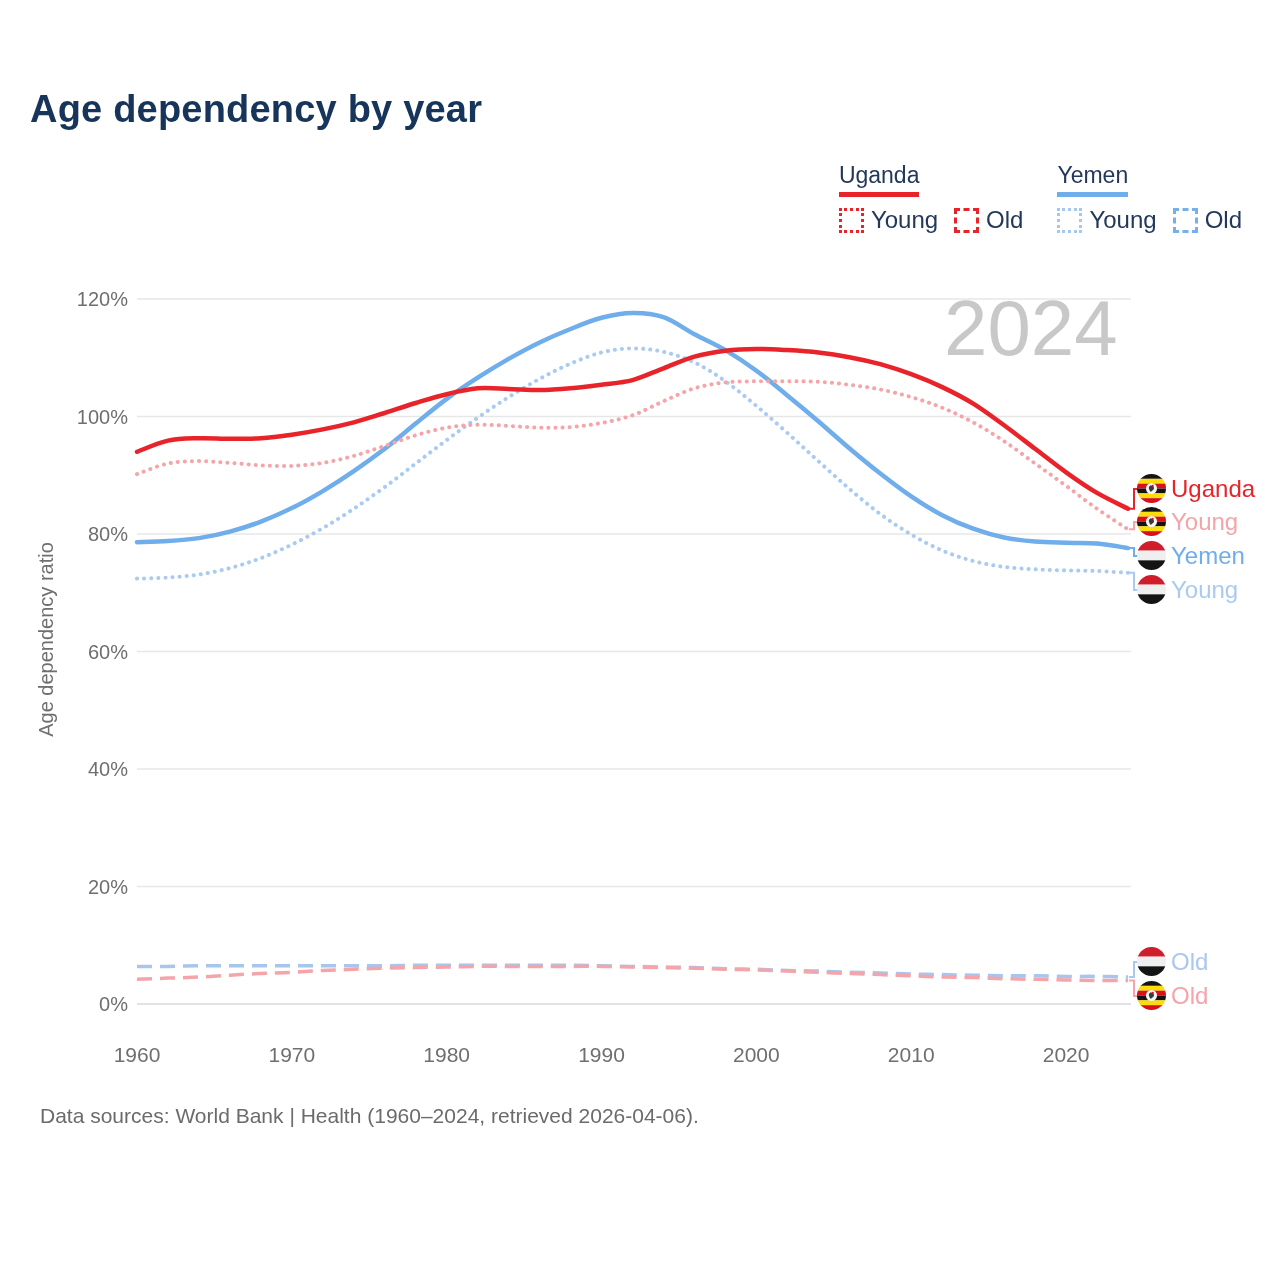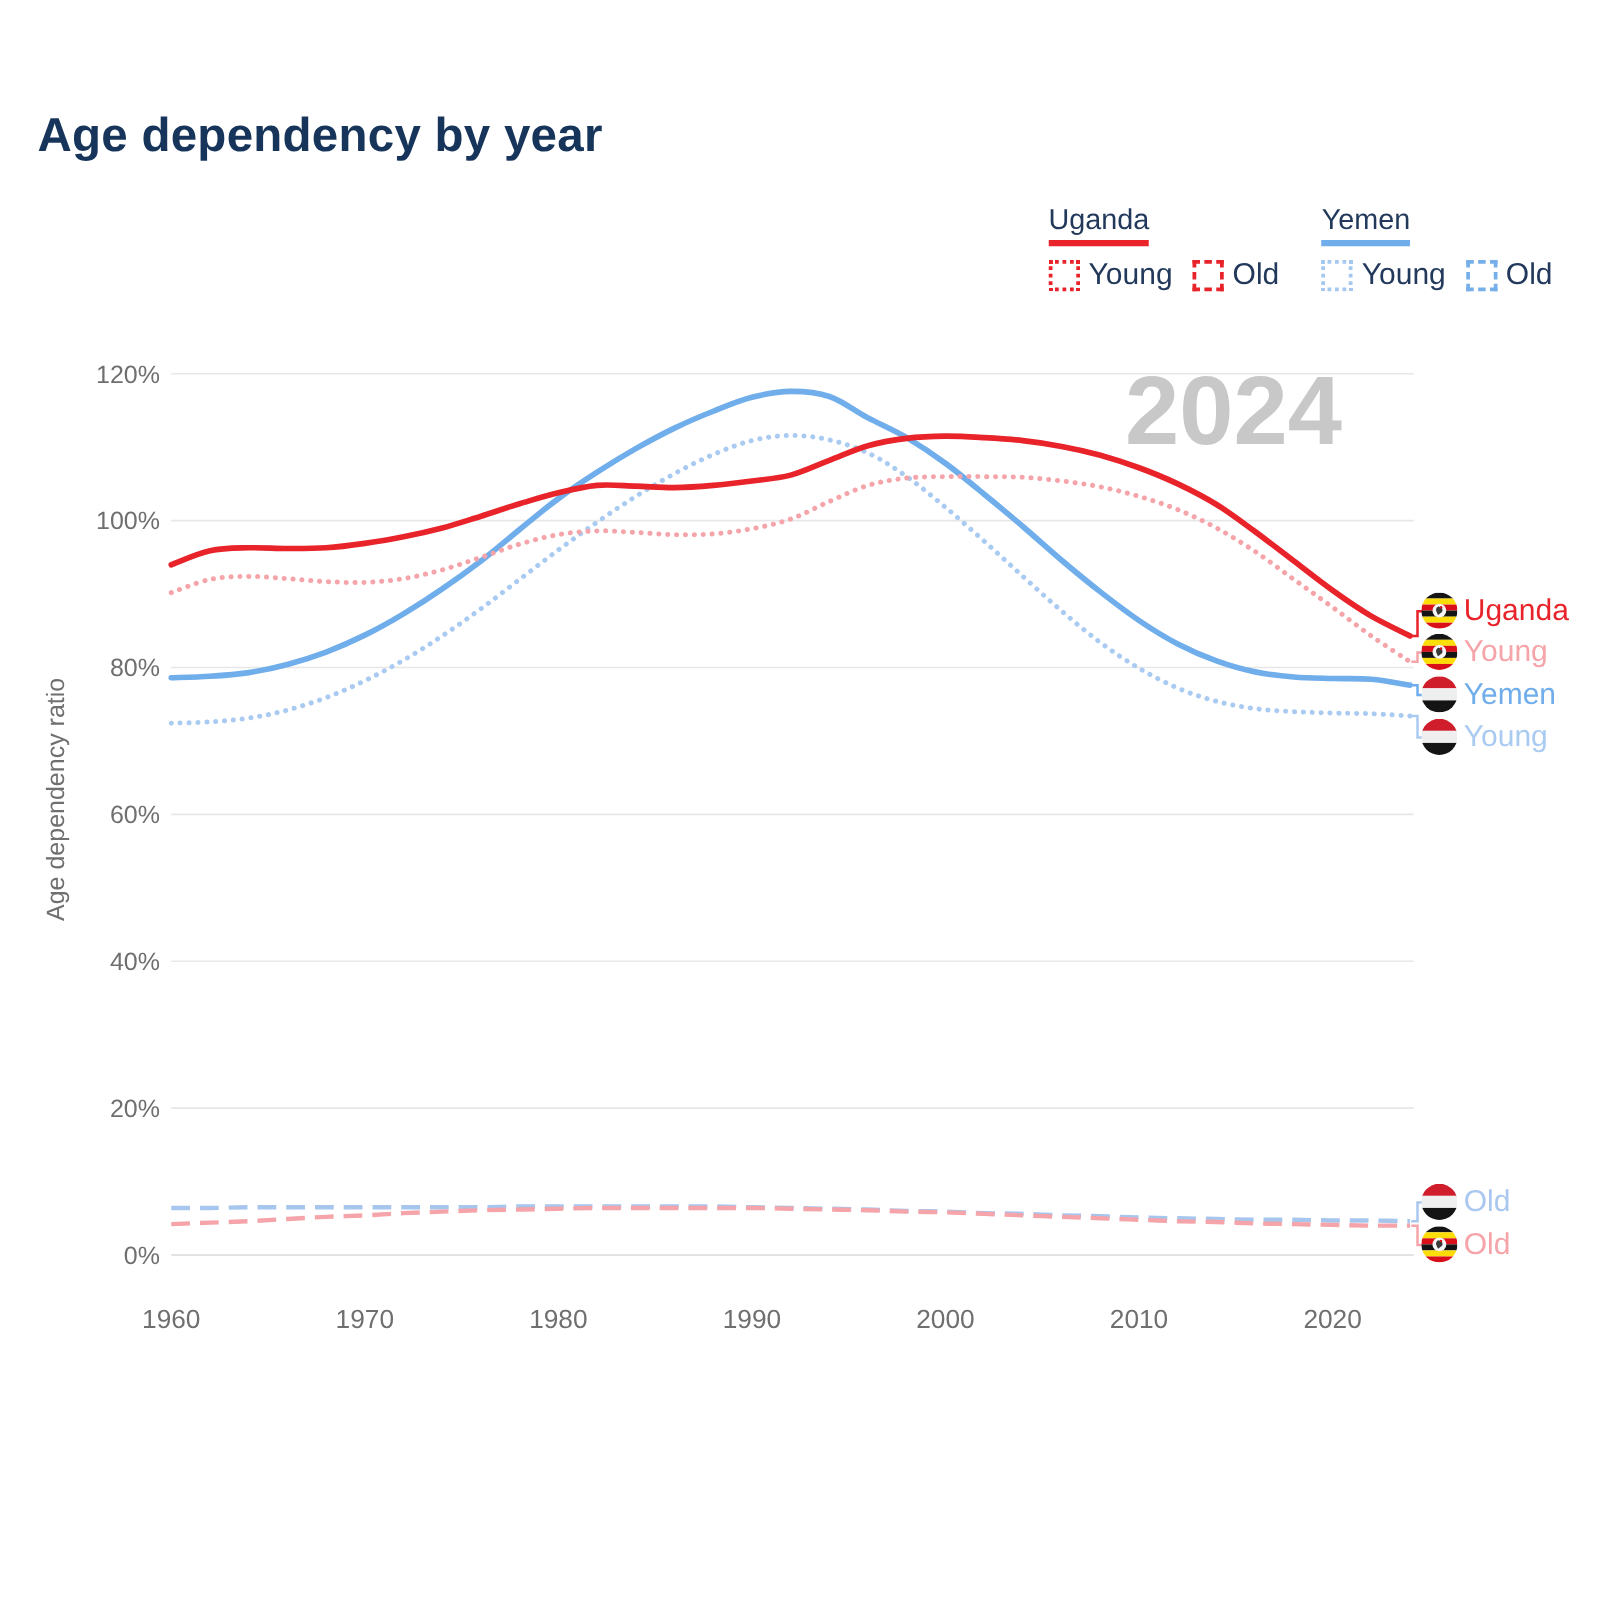--- a/index.html
+++ b/index.html
@@ -1,19 +1,19 @@
 <!DOCTYPE html>
 <html><head>
 <meta charset="utf-8">
 <style>
   html,body{margin:0;padding:0;background:#fff;}
   .page{position:relative;width:1280px;height:1145px;background:#ffffff;overflow:hidden;
         font-family:"Liberation Sans", sans-serif;}
   .title{position:absolute;left:30px;top:88px;font-size:38px;font-weight:bold;color:#17345a;letter-spacing:0.2px;}
-  .watermark{position:absolute;left:900px;top:289px;font-size:78px;font-weight:bold;color:#c8c8c8;line-height:1;}
+  .watermark{position:absolute;left:944px;top:289px;font-size:78px;font-weight:normal;color:#c8c8c8;line-height:1;}
   .ylabel{position:absolute;left:-84px;top:628px;width:260px;text-align:center;font-size:20px;color:#6f6f6f;
           transform:rotate(-90deg);}
   .legend{position:absolute;top:162px;right:38px;display:flex;gap:34px;align-items:flex-start;}
   .lg-group{display:flex;flex-direction:column;}
   .lg-country{font-size:23px;color:#22395c;align-self:flex-start;padding-bottom:3px;margin-bottom:9px;
               border-bottom:5px solid #000;cursor:pointer;}
   .lg-row{display:flex;align-items:center;font-size:24px;color:#22395c;}
   .sw{width:19px;height:19px;margin-right:7px;box-sizing:content-box;cursor:pointer;}
   .sw.second{margin-left:16px;}
   .chart-svg{position:absolute;left:0;top:0;}
@@ -183,15 +183,16 @@
             <circle cx="15" cy="15" r="5.7" fill="#f6f6f6"></circle>
             <path d="M14.1 11.6 c-1.5 .7 -2.1 2.1 -1.8 3.6 l1.2 2.7 c.2 .5 .9 .6 1.3 .2 l2.1-1.7 c1.1-1 .9-2.8 -.3-4.1 z" fill="#3a3a3a"></path>
             <circle cx="16.4" cy="12.2" r="1" fill="#d90f19"></circle>
           </g>
         </svg>
         <span style="color:#f5a4a9">Old</span>
       </div>
     </div>
 
   <div class="footer">
+    <div>Data sources: World Bank | Health (1960–2024, retrieved 2026-04-06).</div>
   </div>
 
 </div>
 
 </body></html>

